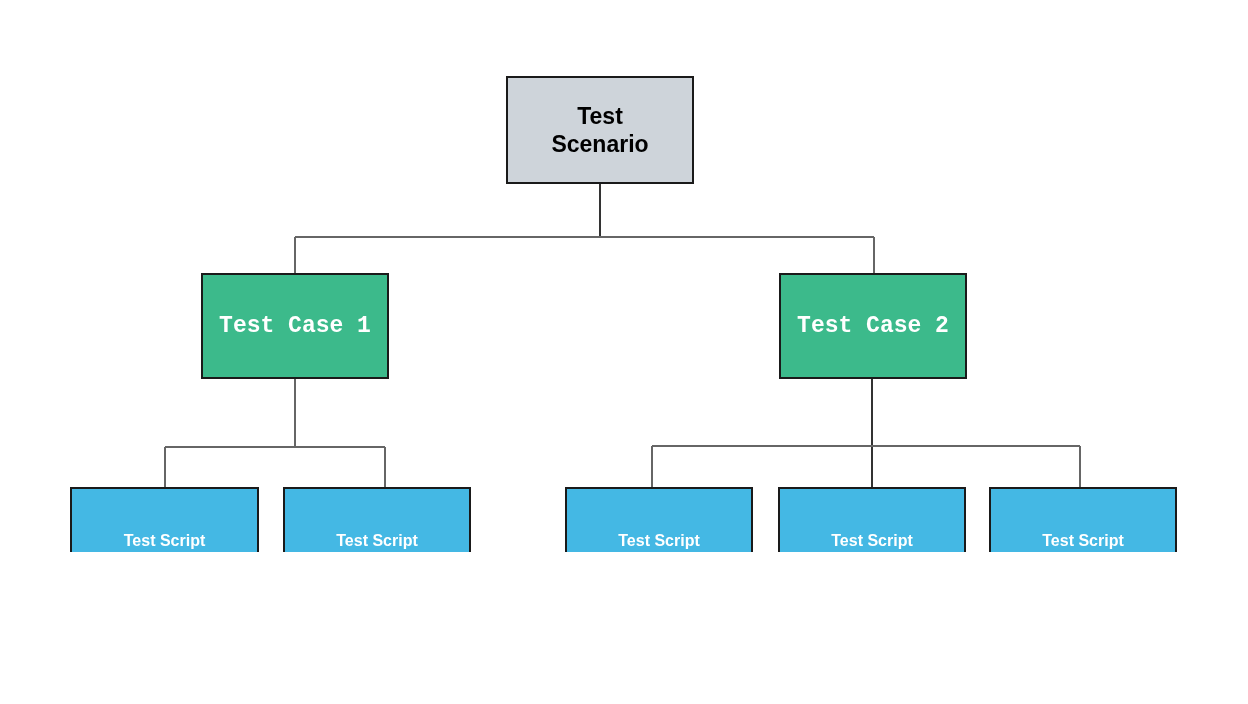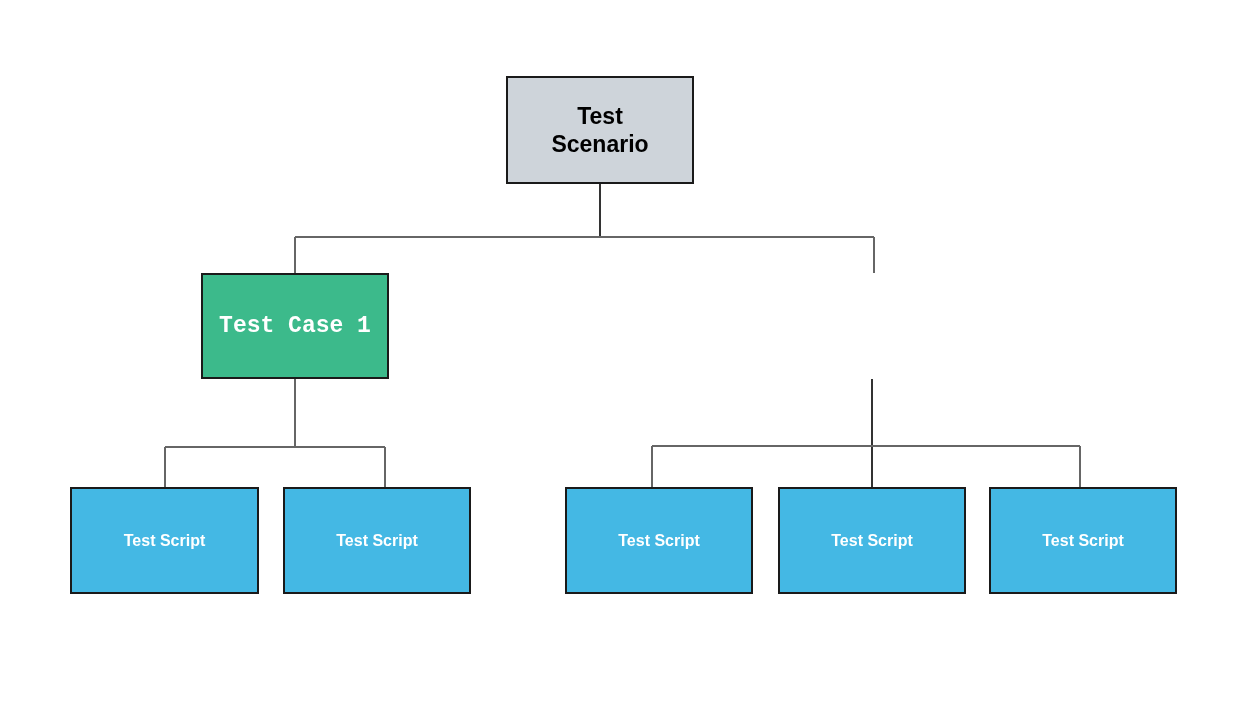--- a/index.html
+++ b/index.html
@@ -6,21 +6,21 @@
     margin: 0;
     padding: 0;
     background: #ffffff;
   }
   body {
     font-family: "Liberation Sans", sans-serif;
   }
   #canvas {
     position: relative;
     width: 1248px;
-    height: 704px;
+    height: 552px;
     background: #ffffff;
     overflow: hidden;
   }
   #edges {
     position: absolute;
     left: 0;
     top: 0;
     width: 1248px;
     height: 704px;
   }
@@ -92,20 +92,23 @@
 
   <div class="node node-root" style="left:506px; top:76px; width:188px; height:108px;">
     <span class="node-label">Test
 Scenario</span>
   </div>
 
   <div class="node node-case" style="left:201px; top:273px; width:188px; height:106px;">
     <span class="node-label">Test Case 1</span>
   </div>
 
+  <div class="node node-case" style="left:779px; top:273px; width:188px; height:106px;">
+    <span class="node-label">Test Case 2</span>
+  </div>
 
   <div class="node node-script" style="left:70px; top:487px; width:189px; height:107px;">
     <span class="node-label">Test Script</span>
   </div>
 
   <div class="node node-script" style="left:283px; top:487px; width:188px; height:107px;">
     <span class="node-label">Test Script</span>
   </div>
 
   <div class="node node-script" style="left:565px; top:487px; width:188px; height:107px;">

